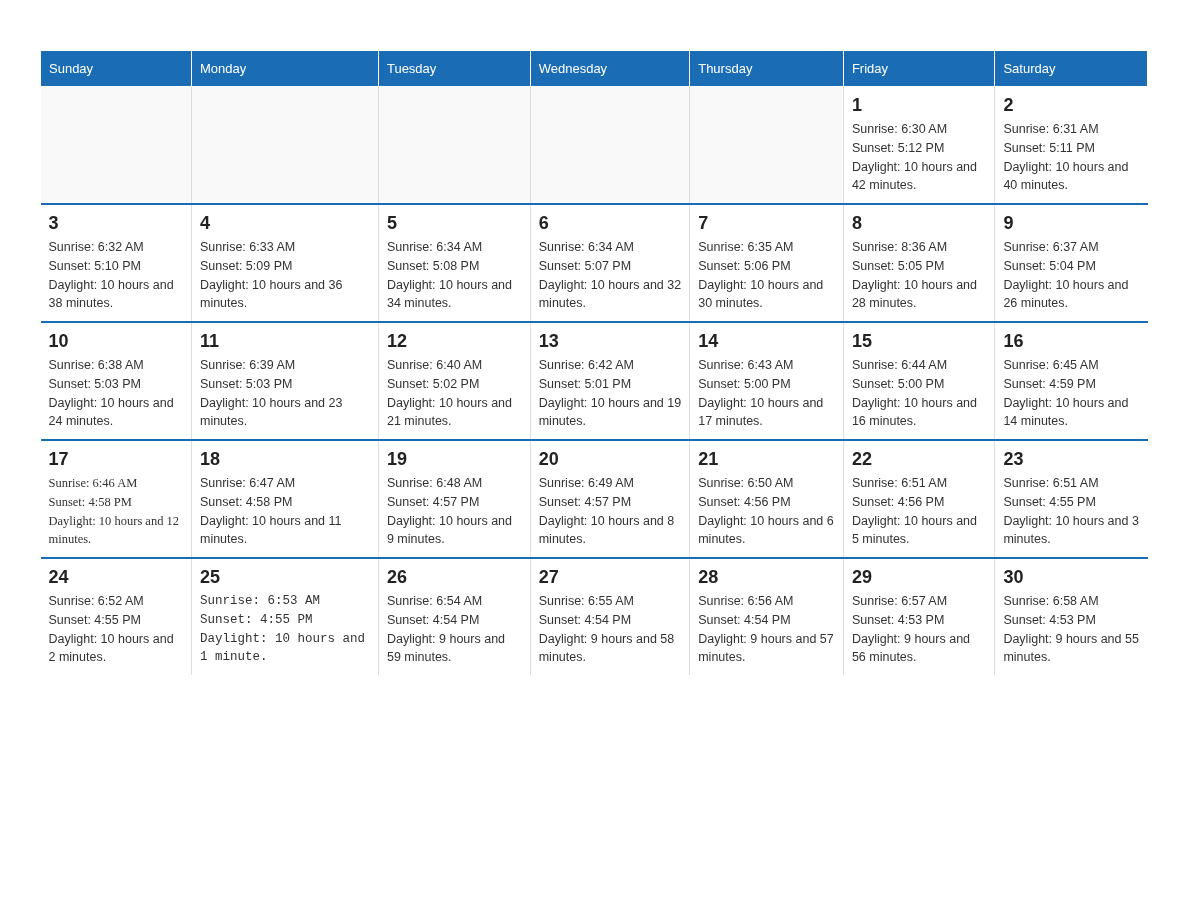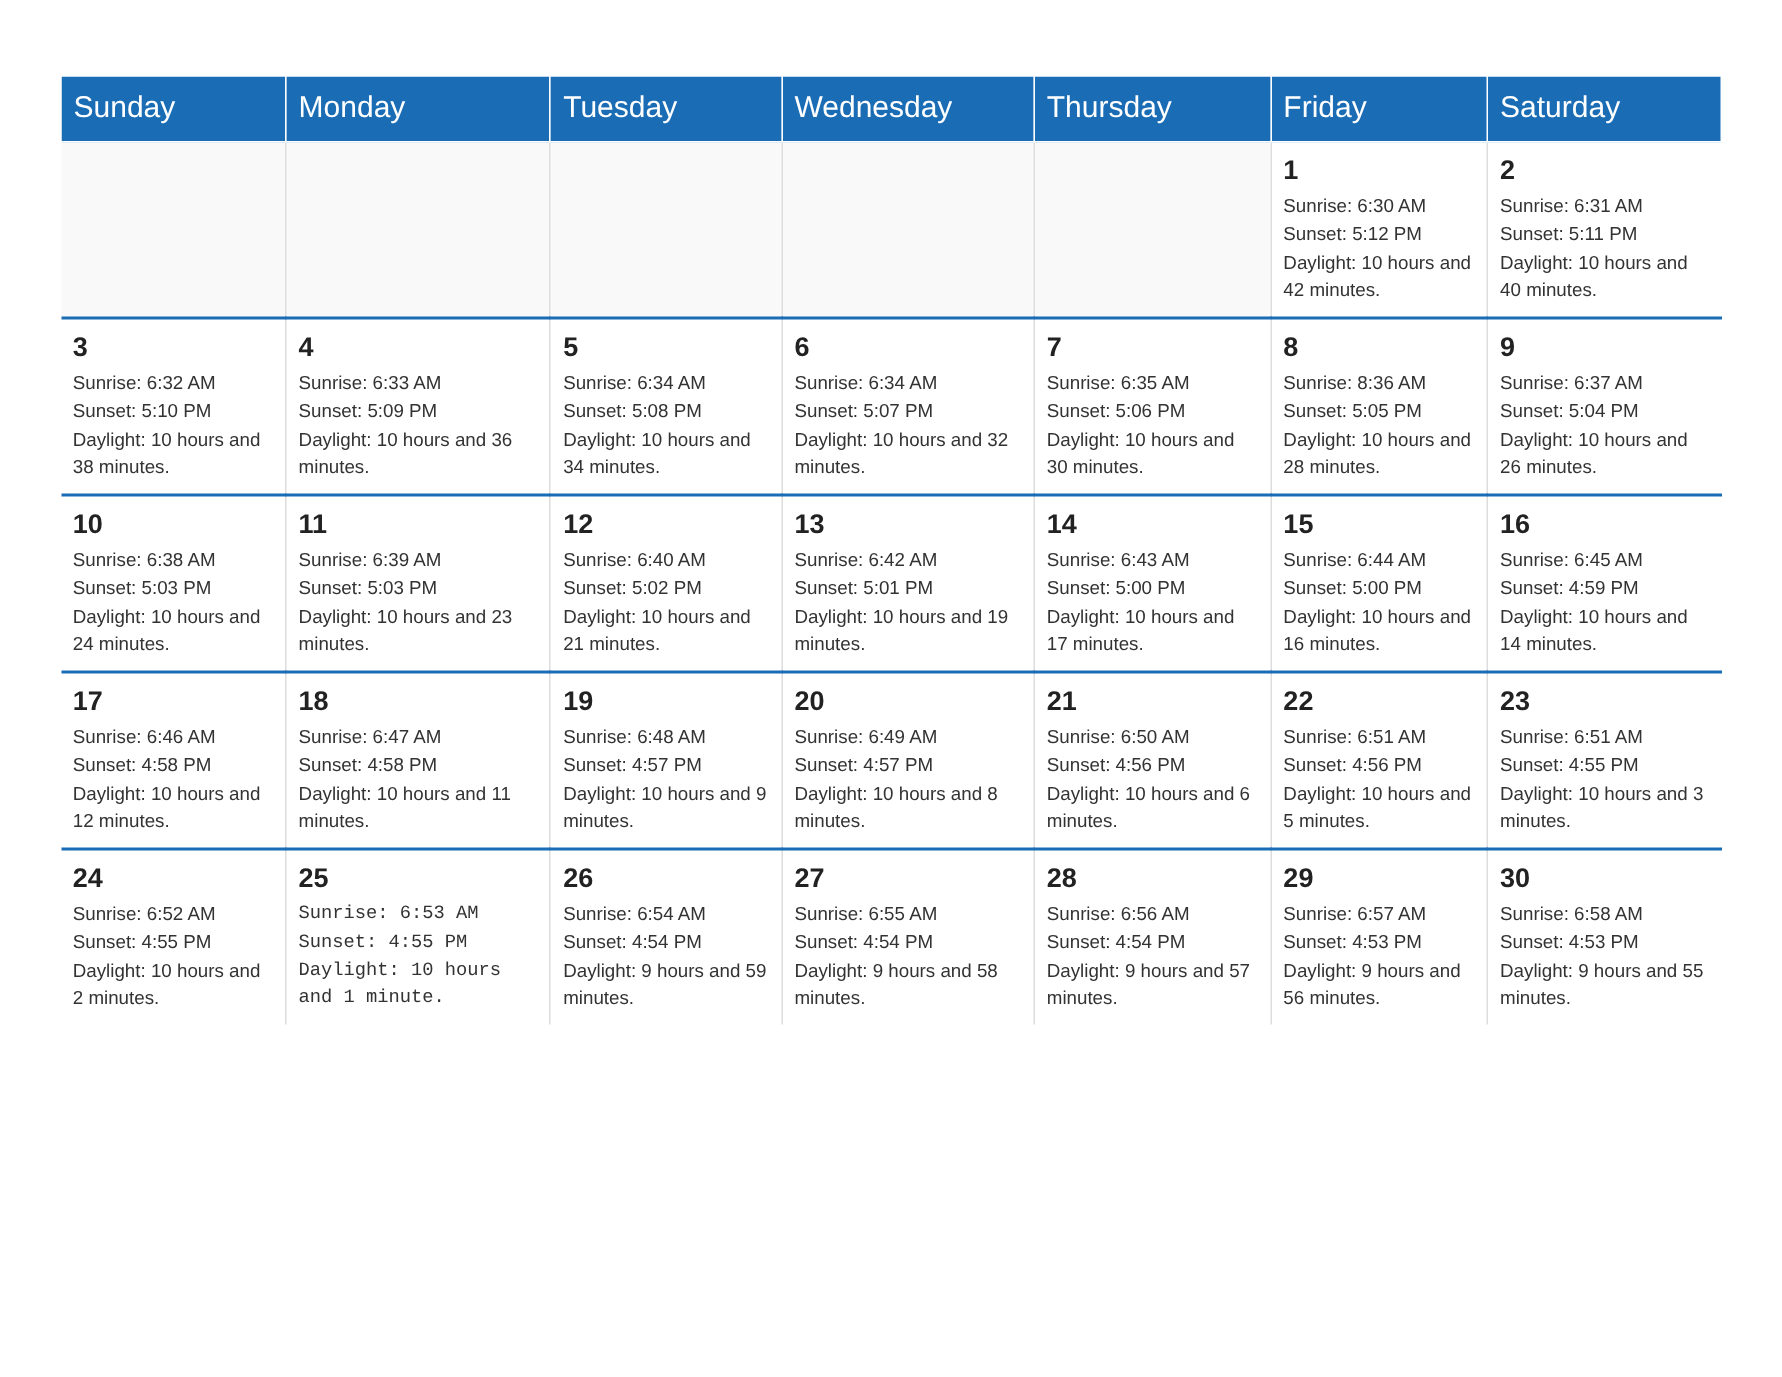--- a/index.html
+++ b/index.html
@@ -55,21 +55,21 @@
       margin-top: 4px;
     }
     table {
       width: 100%;
       border-collapse: collapse;
     }
     thead tr th {
       background-color: #1a6db5;
       color: #fff;
       padding: 10px 8px;
-      font-size: 20px;
+      font-size: 13px;
       font-weight: normal;
       text-align: left;
       border: 1px solid #fff;
     }
     tbody tr {
       border-bottom: 2px solid #1a6db5;
     }
     tbody tr td {
       vertical-align: top;
       padding: 8px 8px;
@@ -224,21 +224,21 @@
         <td>
           <span class="day-number">16</span>
           <div class="day-info" style="white-space: pre-line;">Sunrise: 6:45 AM
 Sunset: 4:59 PM
 Daylight: 10 hours and 14 minutes.</div>
         </td>
       </tr>
       <tr>
         <td>
           <span class="day-number">17</span>
-          <div class="day-info" style="white-space: pre-line;">Sunrise: 6:46 AM
+          <div class="day-info" style="white-space: pre-line; font-family: Liberation Serif, serif;">Sunrise: 6:46 AM
 Sunset: 4:58 PM
 Daylight: 10 hours and 12 minutes.</div>
         </td>
         <td>
           <span class="day-number">18</span>
           <div class="day-info" style="white-space: pre-line;">Sunrise: 6:47 AM
 Sunset: 4:58 PM
 Daylight: 10 hours and 11 minutes.</div>
         </td>
         <td>

